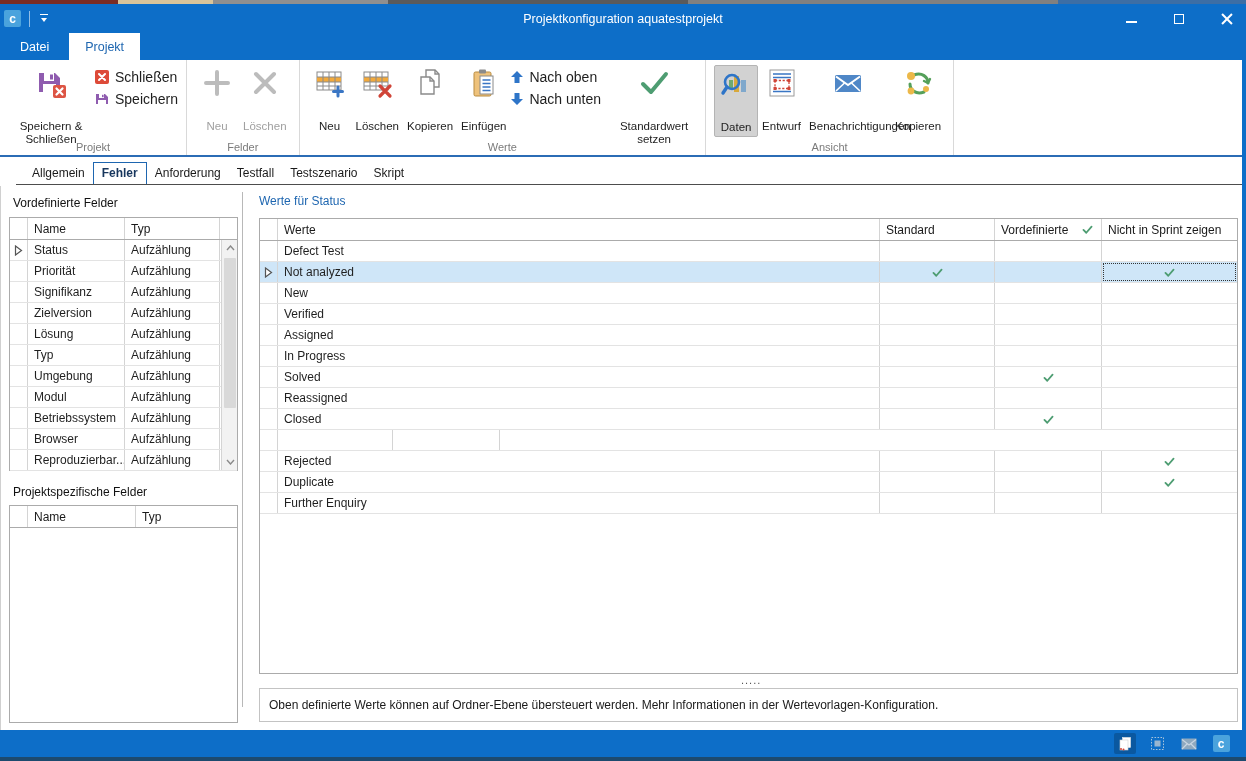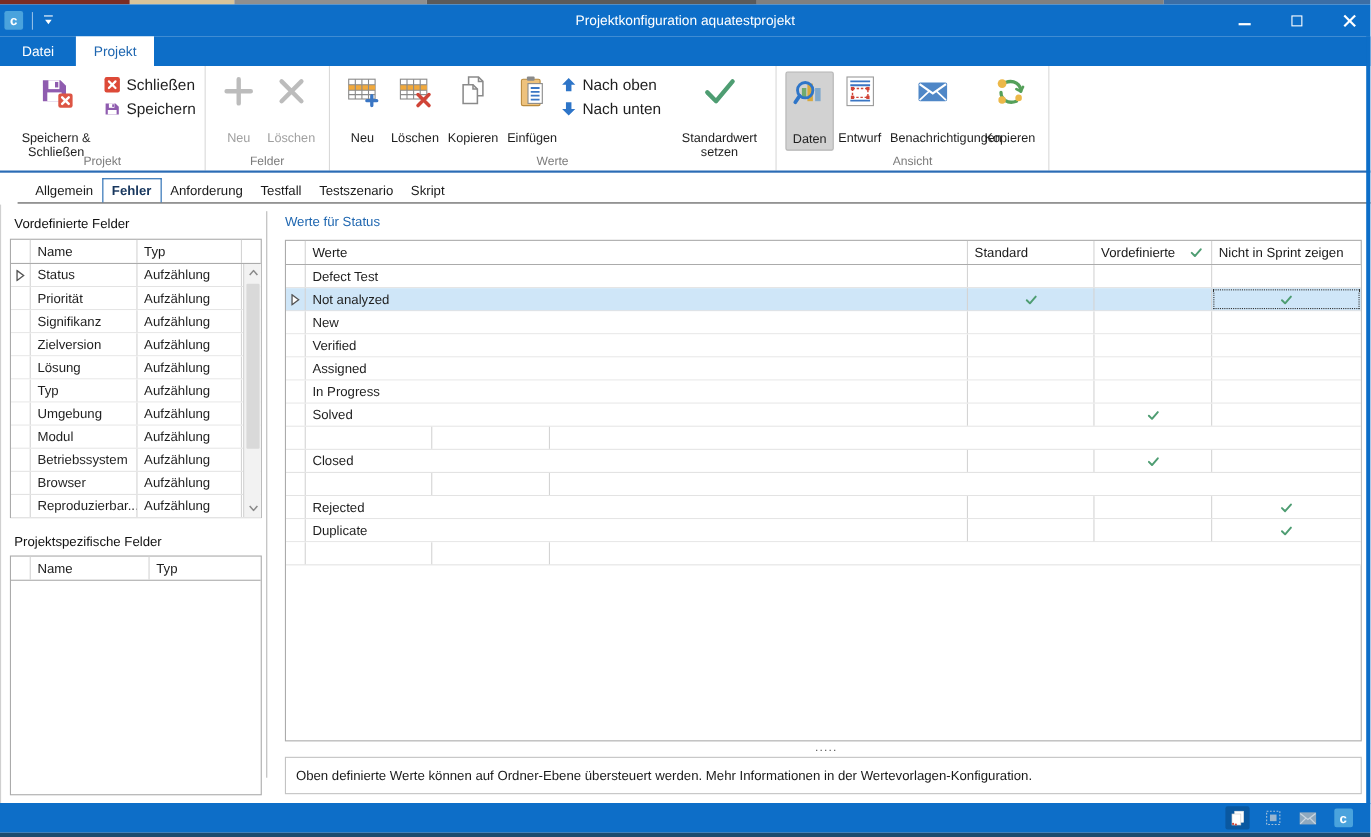--- a/index.html
+++ b/index.html
@@ -494,20 +494,21 @@
             <div class="cell center" style="width:115px;"></div>
             <div class="cell center" style="width:107px;">
               <svg class="chk" viewBox="0 0 16 16">
                 <path d="M3 8.5 l3.5 3.5 L13 4.5" fill="none" stroke="currentColor" stroke-width="2.2" stroke-linecap="round" stroke-linejoin="round"></path>
               </svg>
             </div>
             <div class="cell center" style="flex:1; border-right:none;"></div>
           </div>
           <div class="trow">
             <div class="cell rowhdr" style="width:18px;"></div>
+            <div class="cell" style="width:602px;">Reassigned</div>
             <div class="cell center" style="width:115px;"></div>
             <div class="cell center" style="width:107px;"></div>
             <div class="cell center" style="flex:1; border-right:none;"></div>
           </div>
           <div class="trow">
             <div class="cell rowhdr" style="width:18px;"></div>
             <div class="cell" style="width:602px;">Closed</div>
             <div class="cell center" style="width:115px;"></div>
             <div class="cell center" style="width:107px;">
               <svg class="chk" viewBox="0 0 16 16">
@@ -539,20 +540,21 @@
             <div class="cell center" style="width:115px;"></div>
             <div class="cell center" style="width:107px;"></div>
             <div class="cell center" style="flex:1; border-right:none;">
               <svg class="chk" viewBox="0 0 16 16">
                 <path d="M3 8.5 l3.5 3.5 L13 4.5" fill="none" stroke="currentColor" stroke-width="2.2" stroke-linecap="round" stroke-linejoin="round"></path>
               </svg>
             </div>
           </div>
           <div class="trow">
             <div class="cell rowhdr" style="width:18px;"></div>
+            <div class="cell" style="width:602px;">Further Enquiry</div>
             <div class="cell center" style="width:115px;"></div>
             <div class="cell center" style="width:107px;"></div>
             <div class="cell center" style="flex:1; border-right:none;"></div>
           </div>
         </div>
     </div>
 
     <div class="dots" style="left:740px; top:488px;">.....</div>
 
     <div class="infobox" style="left:258px; top:502px; width:979px; height:34px;">

